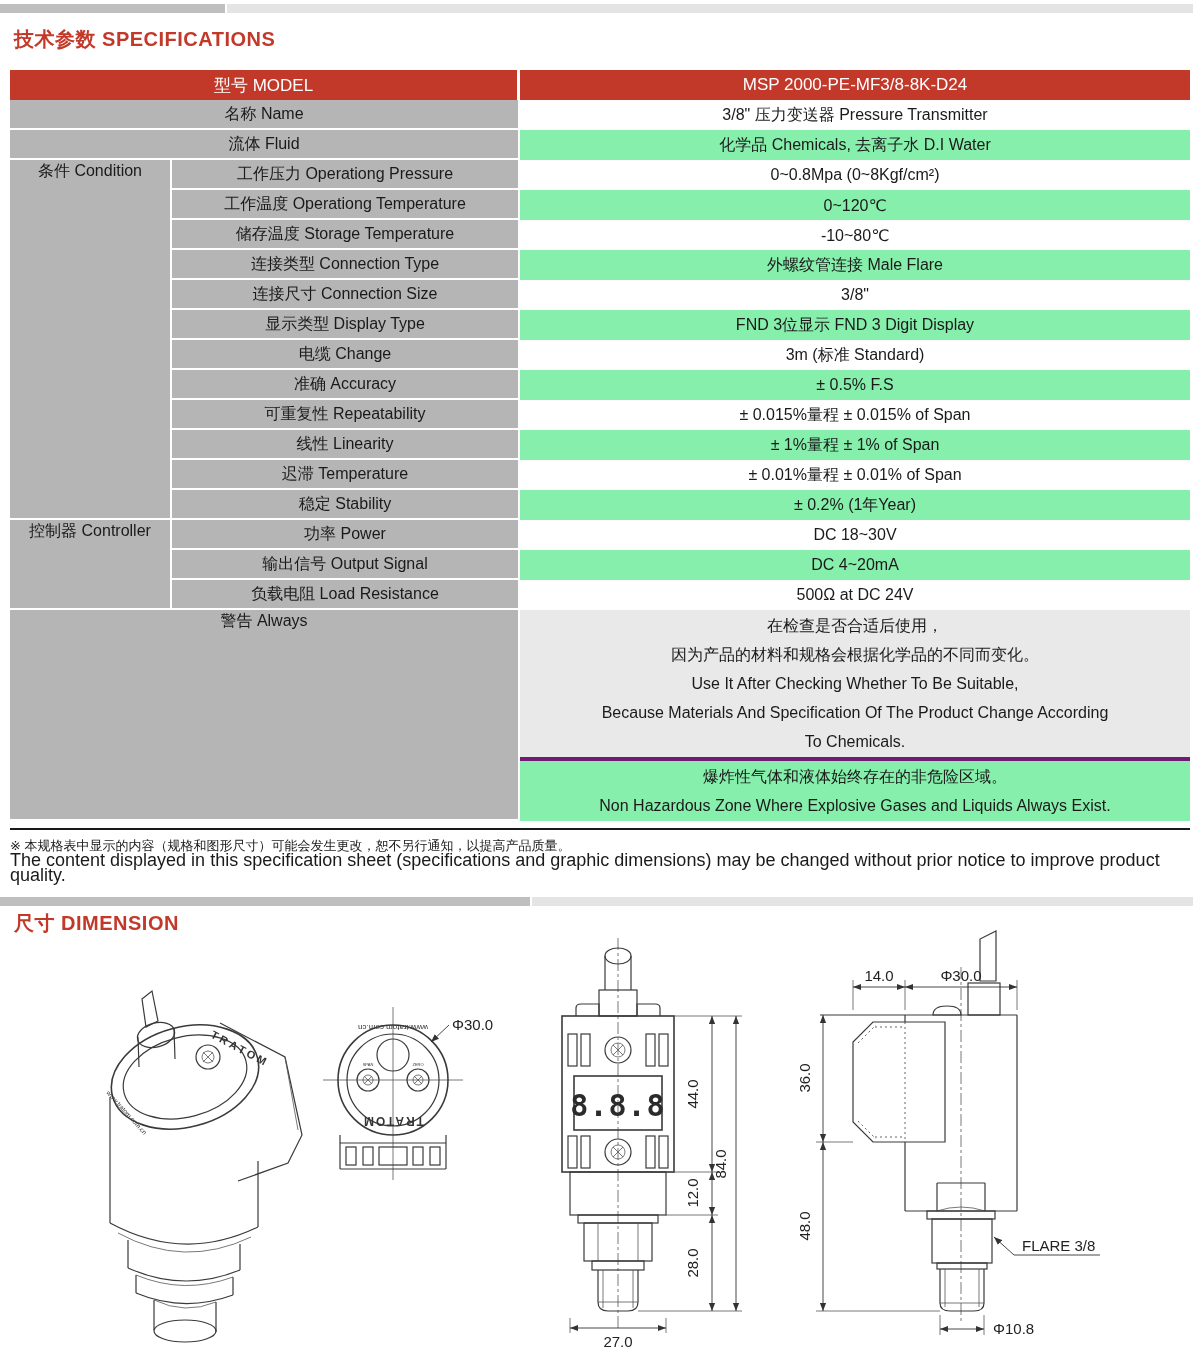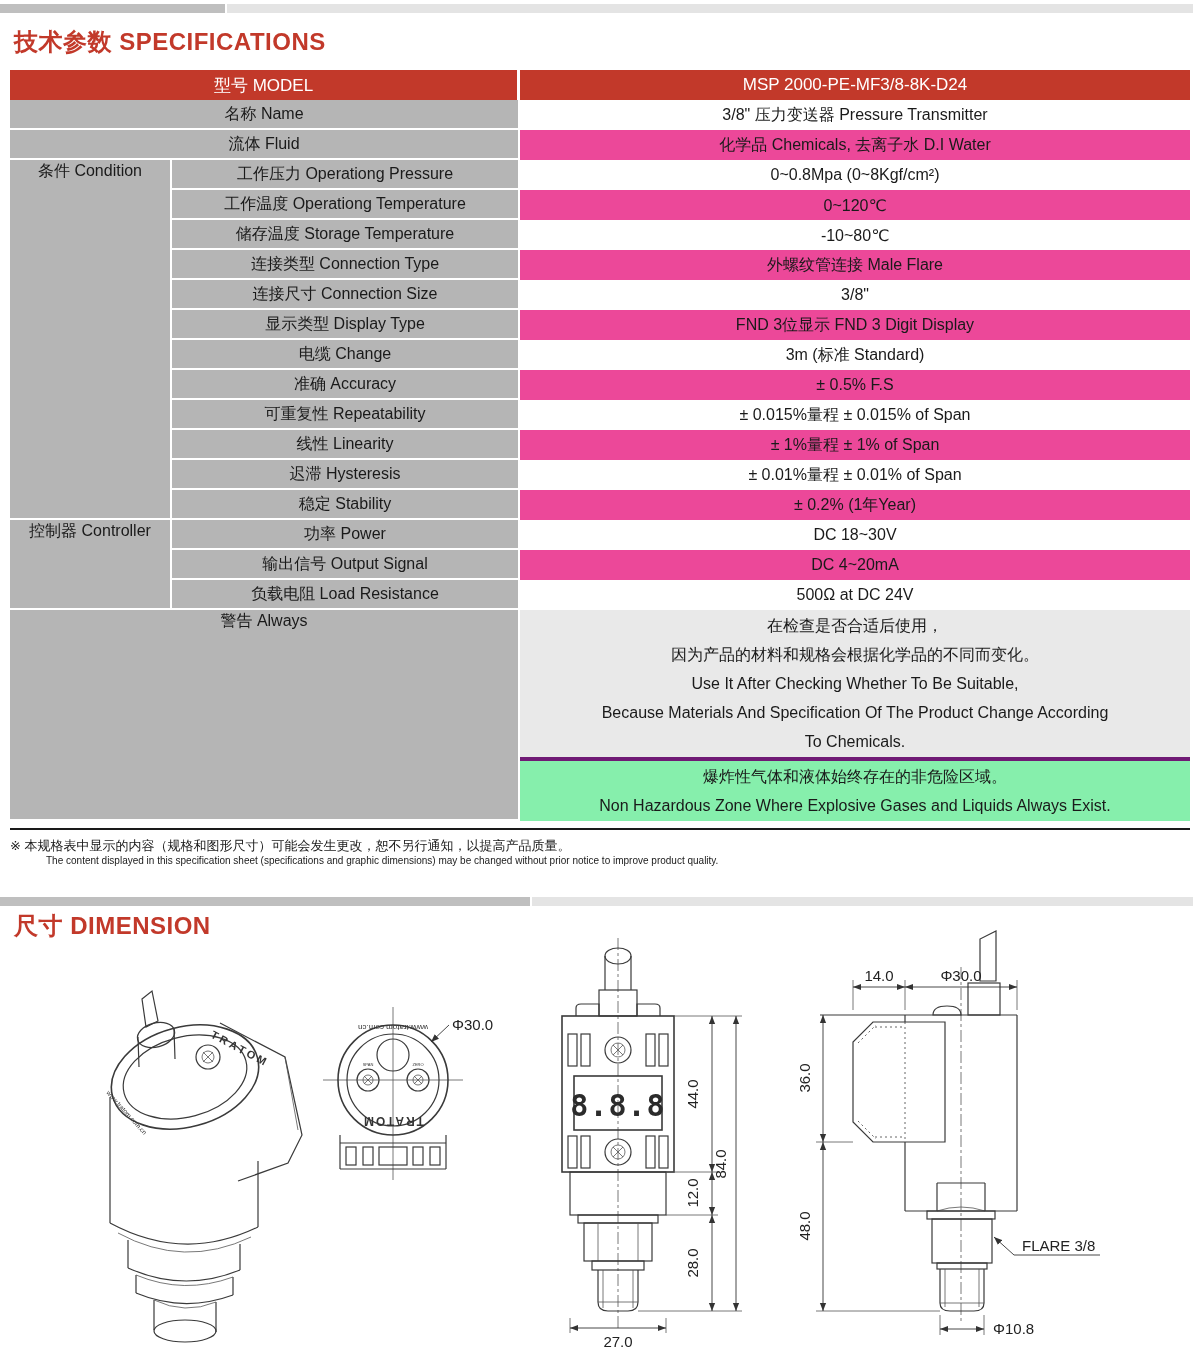--- a/index.html
+++ b/index.html
@@ -6,40 +6,40 @@
   body{
     width:1200px;height:1353px;position:relative;background:#fff;
     font-family:"Liberation Sans","DejaVu Sans",sans-serif;color:#1a1a1a;
     overflow:hidden;
   }
   .bar{position:absolute;height:9px;}
   .bar .dark{position:absolute;left:0;top:0;height:100%;background:#bfbfbf;}
   .bar .light{position:absolute;top:0;height:100%;background:#e4e4e4;}
   .sec-title{
     position:absolute;left:14px;margin:0;color:#c2392a;
-    font-size:24px;font-weight:bold;letter-spacing:0.5px;
+    font-size:20px;font-weight:bold;letter-spacing:0.5px;
   }
   
   .tablewrap{position:absolute;left:10px;top:70px;}
   table.spec{border-collapse:separate;border-spacing:0;table-layout:fixed;width:1180px;font-size:16px;}
   table.spec col.c1{width:162px;} table.spec col.c2{width:348px;} table.spec col.c3{width:670px;}
   table.spec th,table.spec td{height:30px;box-sizing:border-box;padding:1px;font-weight:normal;overflow:hidden;}
   th.hcell{background:#c2392a;color:#fff;font-weight:bold;text-align:center;font-size:17px;}
   th.hleft{border-right:3px solid #fff;}
   td.lab{background:#b5b5b5;border-bottom:2px solid #fff;border-right:2px solid #fff;padding-left:9px;text-align:center;}
   td.labtop{vertical-align:top;padding-top:4px;}
   td.val{text-align:center;background:#fff;}
-  td.val.alt{background:#ec4899;}
+  td.val.alt{background:#86efac;}
   td.notice-a{background:#e9e9e9;text-align:center;vertical-align:middle;border-bottom:4px solid #701a75;height:152px;}
   td.notice-b{background:#86efac;text-align:center;vertical-align:middle;height:62px;}
   .nline{line-height:29px;}
   .black-rule{position:absolute;left:10px;top:828px;width:1180px;height:2px;background:#1a1a1a;}
   .footnote{position:absolute;left:10px;top:838px;line-height:15px;}
   .footnote .zh{font-size:13px;}
-  .footnote .en{font-size:10px;margin-left:36px;}
+  .footnote .en{font-size:18px;}
   
   svg.draw{position:absolute;}
   svg.draw *{vector-effect:none;}
   .ln{stroke:#3a3a3a;stroke-width:1.2;fill:none;}
   .lnb{stroke:#3a3a3a;stroke-width:1.6;fill:none;}
   .thin{stroke:#555;stroke-width:0.8;fill:none;}
   .cl{stroke:#555;stroke-width:0.8;fill:none;stroke-dasharray:12 3 3 3;}
   .dot{stroke:#555;stroke-width:0.9;fill:none;stroke-dasharray:2 3;}
   .dim{stroke:#333;stroke-width:0.9;fill:none;}
   text.dlab{font-family:"Liberation Sans","DejaVu Sans",sans-serif;font-size:15px;fill:#222;}
@@ -111,21 +111,21 @@
   </tr>
   <tr>
     <td class="lab">可重复性 Repeatability</td>
     <td class="val">± 0.015%量程  ± 0.015% of Span</td>
   </tr>
   <tr>
     <td class="lab">线性 Linearity</td>
     <td class="val alt">± 1%量程  ± 1% of Span</td>
   </tr>
   <tr>
-    <td class="lab">迟滞 Hysteresis</td>
+    <td class="lab">迟滞 Temperature</td>
     <td class="val">± 0.01%量程  ± 0.01% of Span</td>
   </tr>
   <tr>
     <td class="lab">稳定 Stability</td>
     <td class="val alt">± 0.2% (1年Year)</td>
   </tr>
   <tr>
     <td class="lab labtop" rowspan="3">控制器 Controller</td>
     <td class="lab">功率 Power</td>
     <td class="val">DC 18~30V</td>

